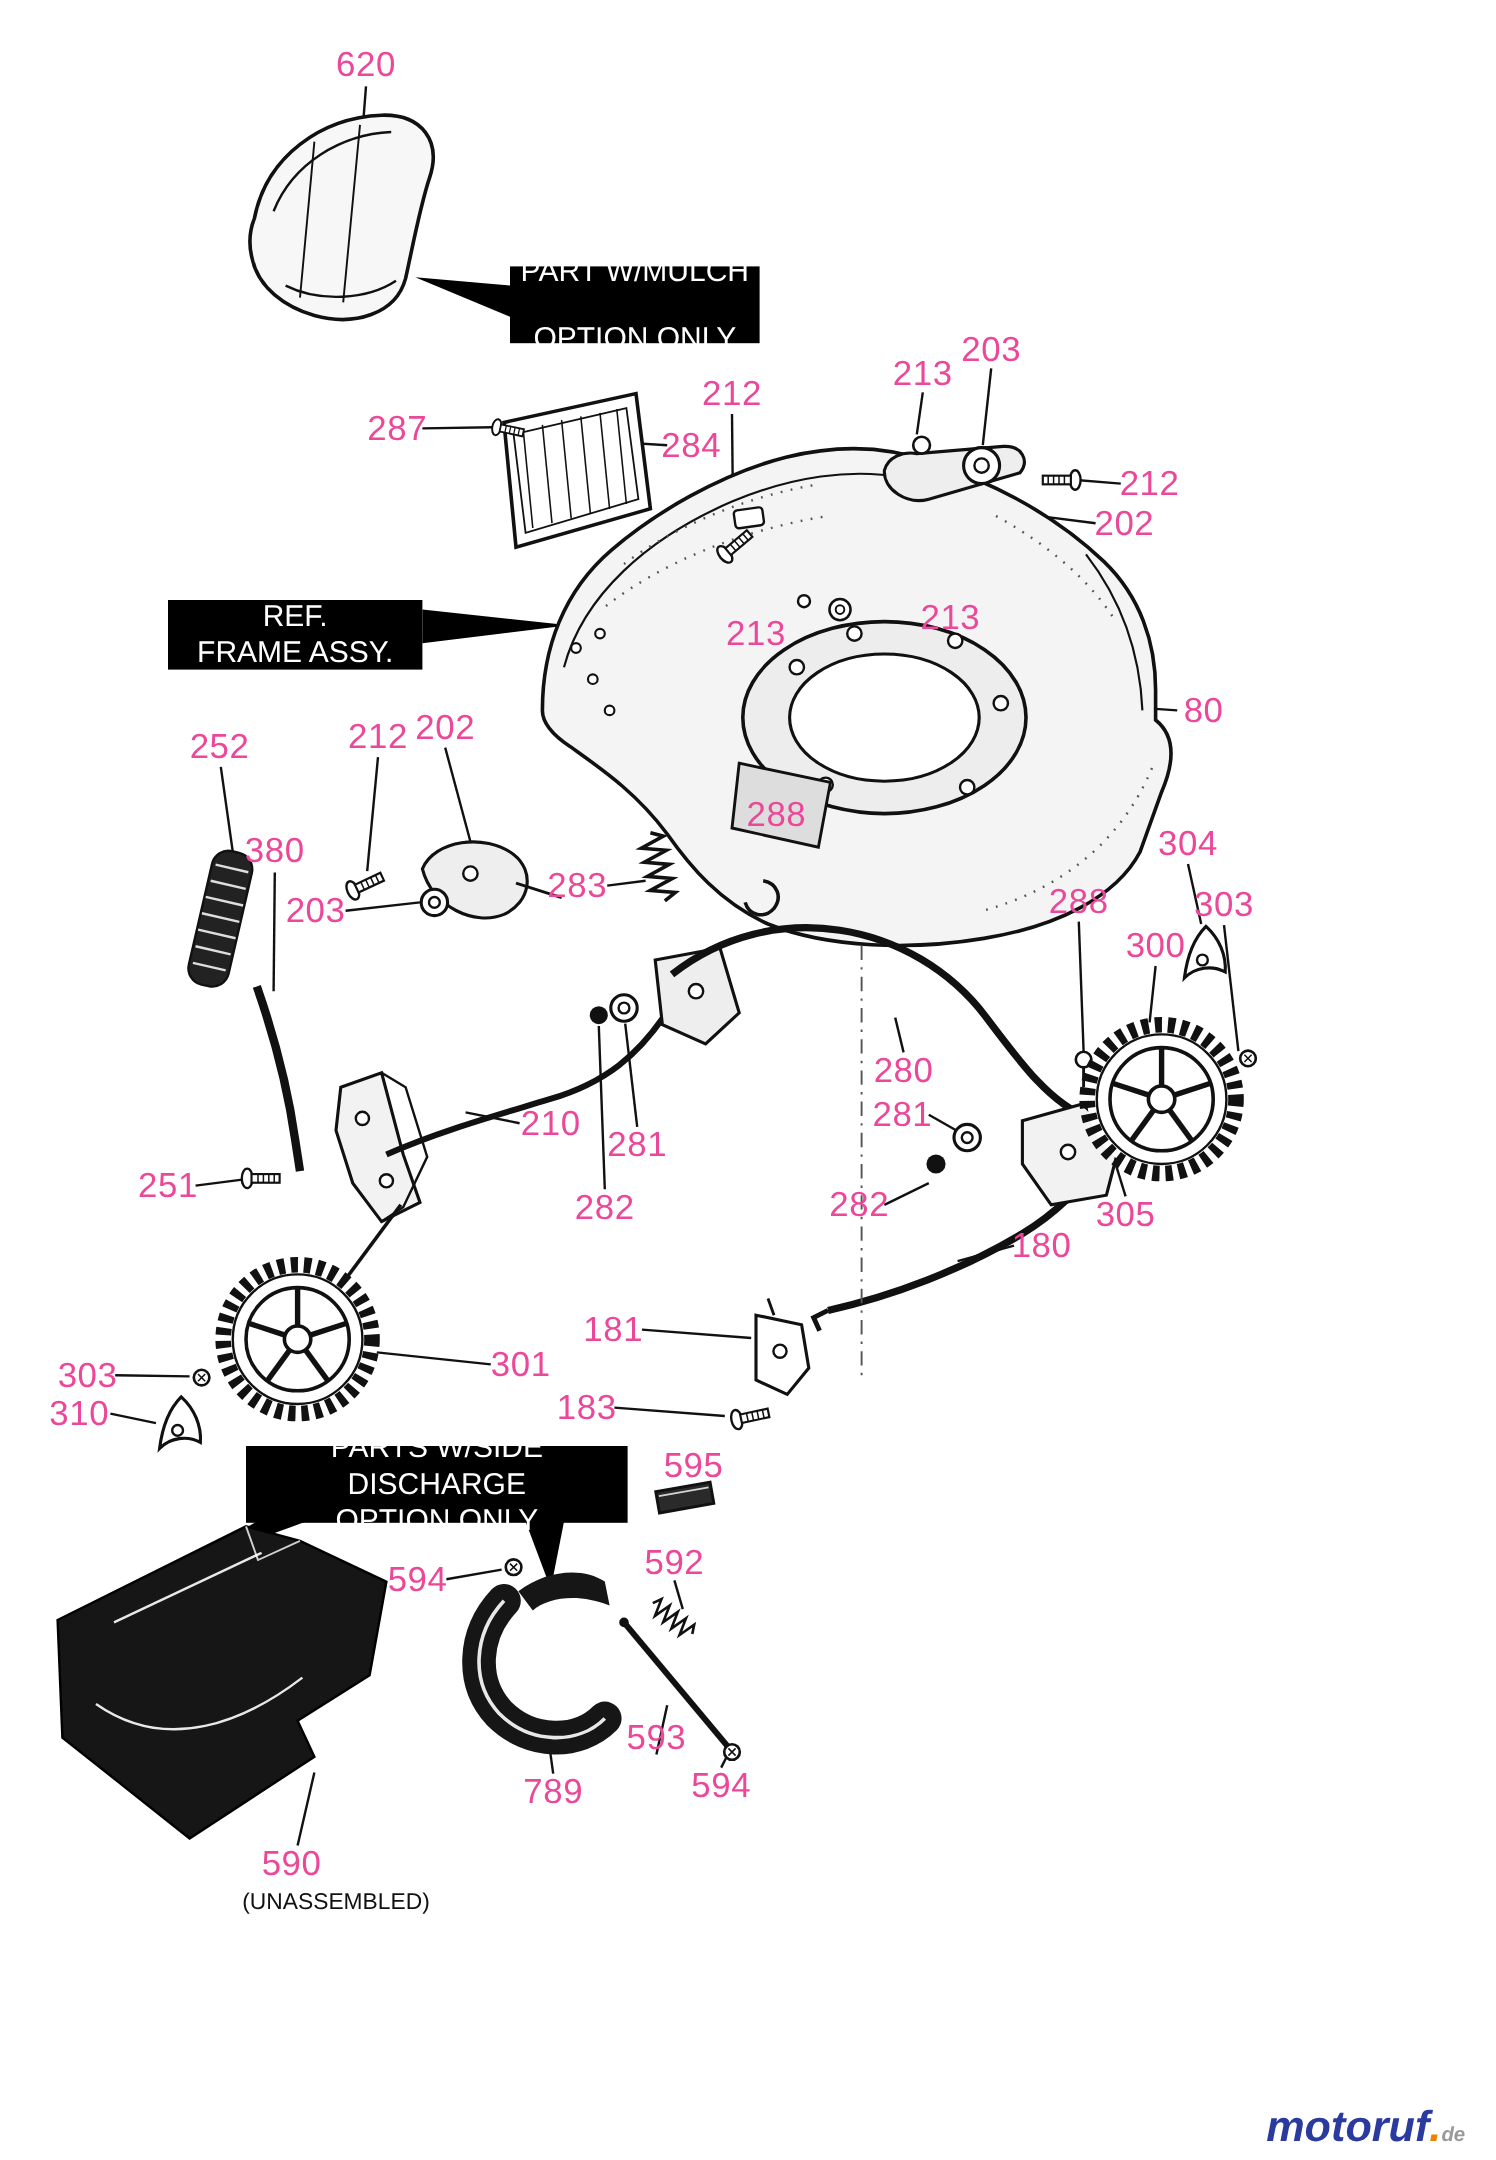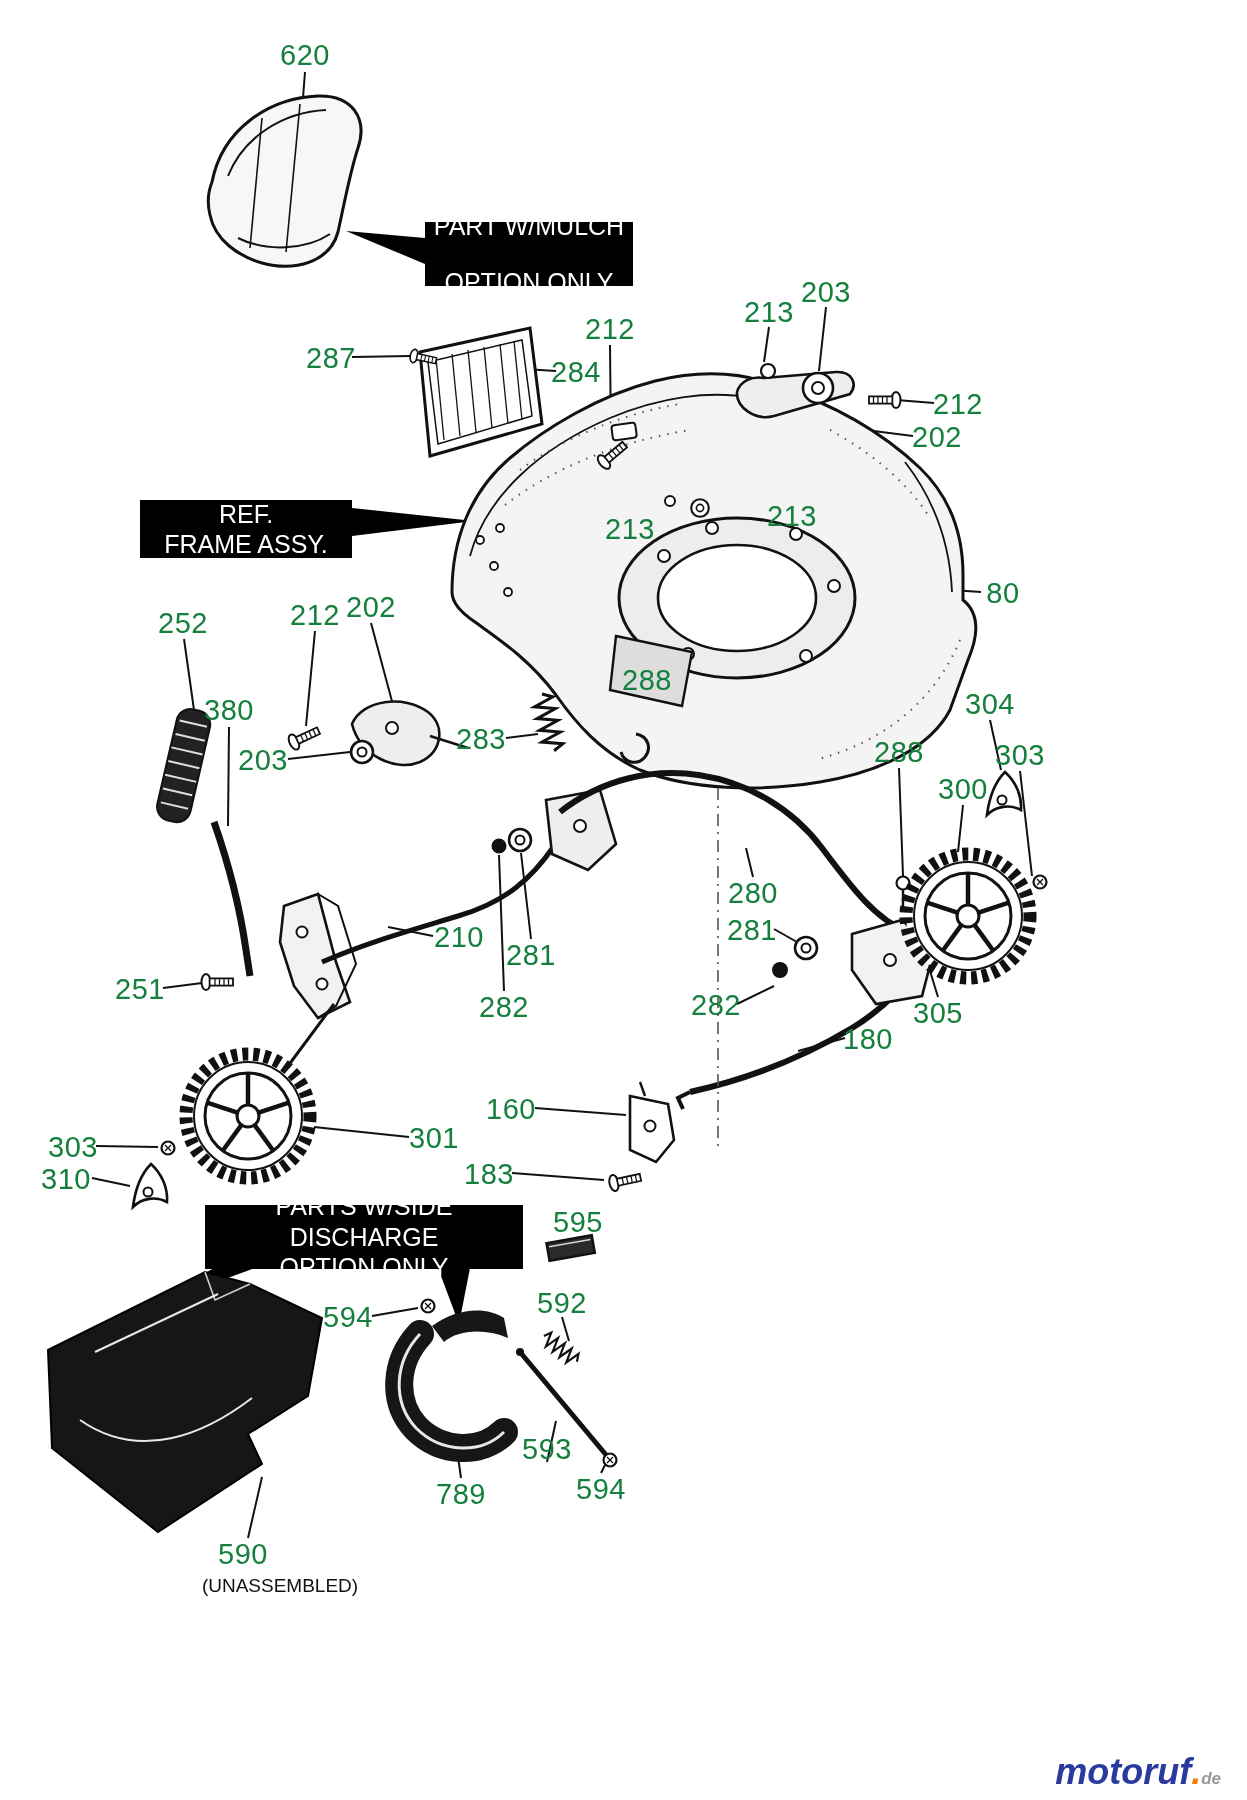--- a/index.html
+++ b/index.html
@@ -10,21 +10,21 @@
     width: 1247px;
     height: 1800px;
     background: #ffffff;
     overflow: hidden;
   }
   .stage svg { position: absolute; left: 0; top: 0; }
   .part-label {
     position: absolute;
     transform: translate(-50%, -50%);
     font-size: 29px;
-    color: #15803d;
+    color: #ec4899;
     white-space: nowrap;
     letter-spacing: 0.5px;
   }
   .callout {
     position: absolute;
     background: #000000;
     color: #ffffff;
     display: flex;
     flex-direction: column;
     align-items: center;
@@ -344,21 +344,21 @@
       <div class="part-label" style="left: 459px; top: 937px;">210</div>
       <div class="part-label" style="left: 531px; top: 955px;">281</div>
       <div class="part-label" style="left: 140px; top: 989px;">251</div>
       <div class="part-label" style="left: 504px; top: 1007px;">282</div>
       <div class="part-label" style="left: 716px; top: 1005px;">282</div>
       <div class="part-label" style="left: 938px; top: 1013px;">305</div>
       <div class="part-label" style="left: 868px; top: 1039px;">180</div>
       <div class="part-label" style="left: 434px; top: 1138px;">301</div>
       <div class="part-label" style="left: 73px; top: 1147px;">303</div>
       <div class="part-label" style="left: 66px; top: 1179px;">310</div>
-      <div class="part-label" style="left: 511px; top: 1109px;">160</div>
+      <div class="part-label" style="left: 511px; top: 1109px;">181</div>
       <div class="part-label" style="left: 489px; top: 1174px;">183</div>
       <div class="part-label" style="left: 578px; top: 1222px;">595</div>
       <div class="part-label" style="left: 348px; top: 1317px;">594</div>
       <div class="part-label" style="left: 562px; top: 1303px;">592</div>
       <div class="part-label" style="left: 461px; top: 1494px;">789</div>
       <div class="part-label" style="left: 547px; top: 1449px;">593</div>
       <div class="part-label" style="left: 601px; top: 1489px;">594</div>
       <div class="part-label" style="left: 243px; top: 1554px;">590</div>
     </div>
 

